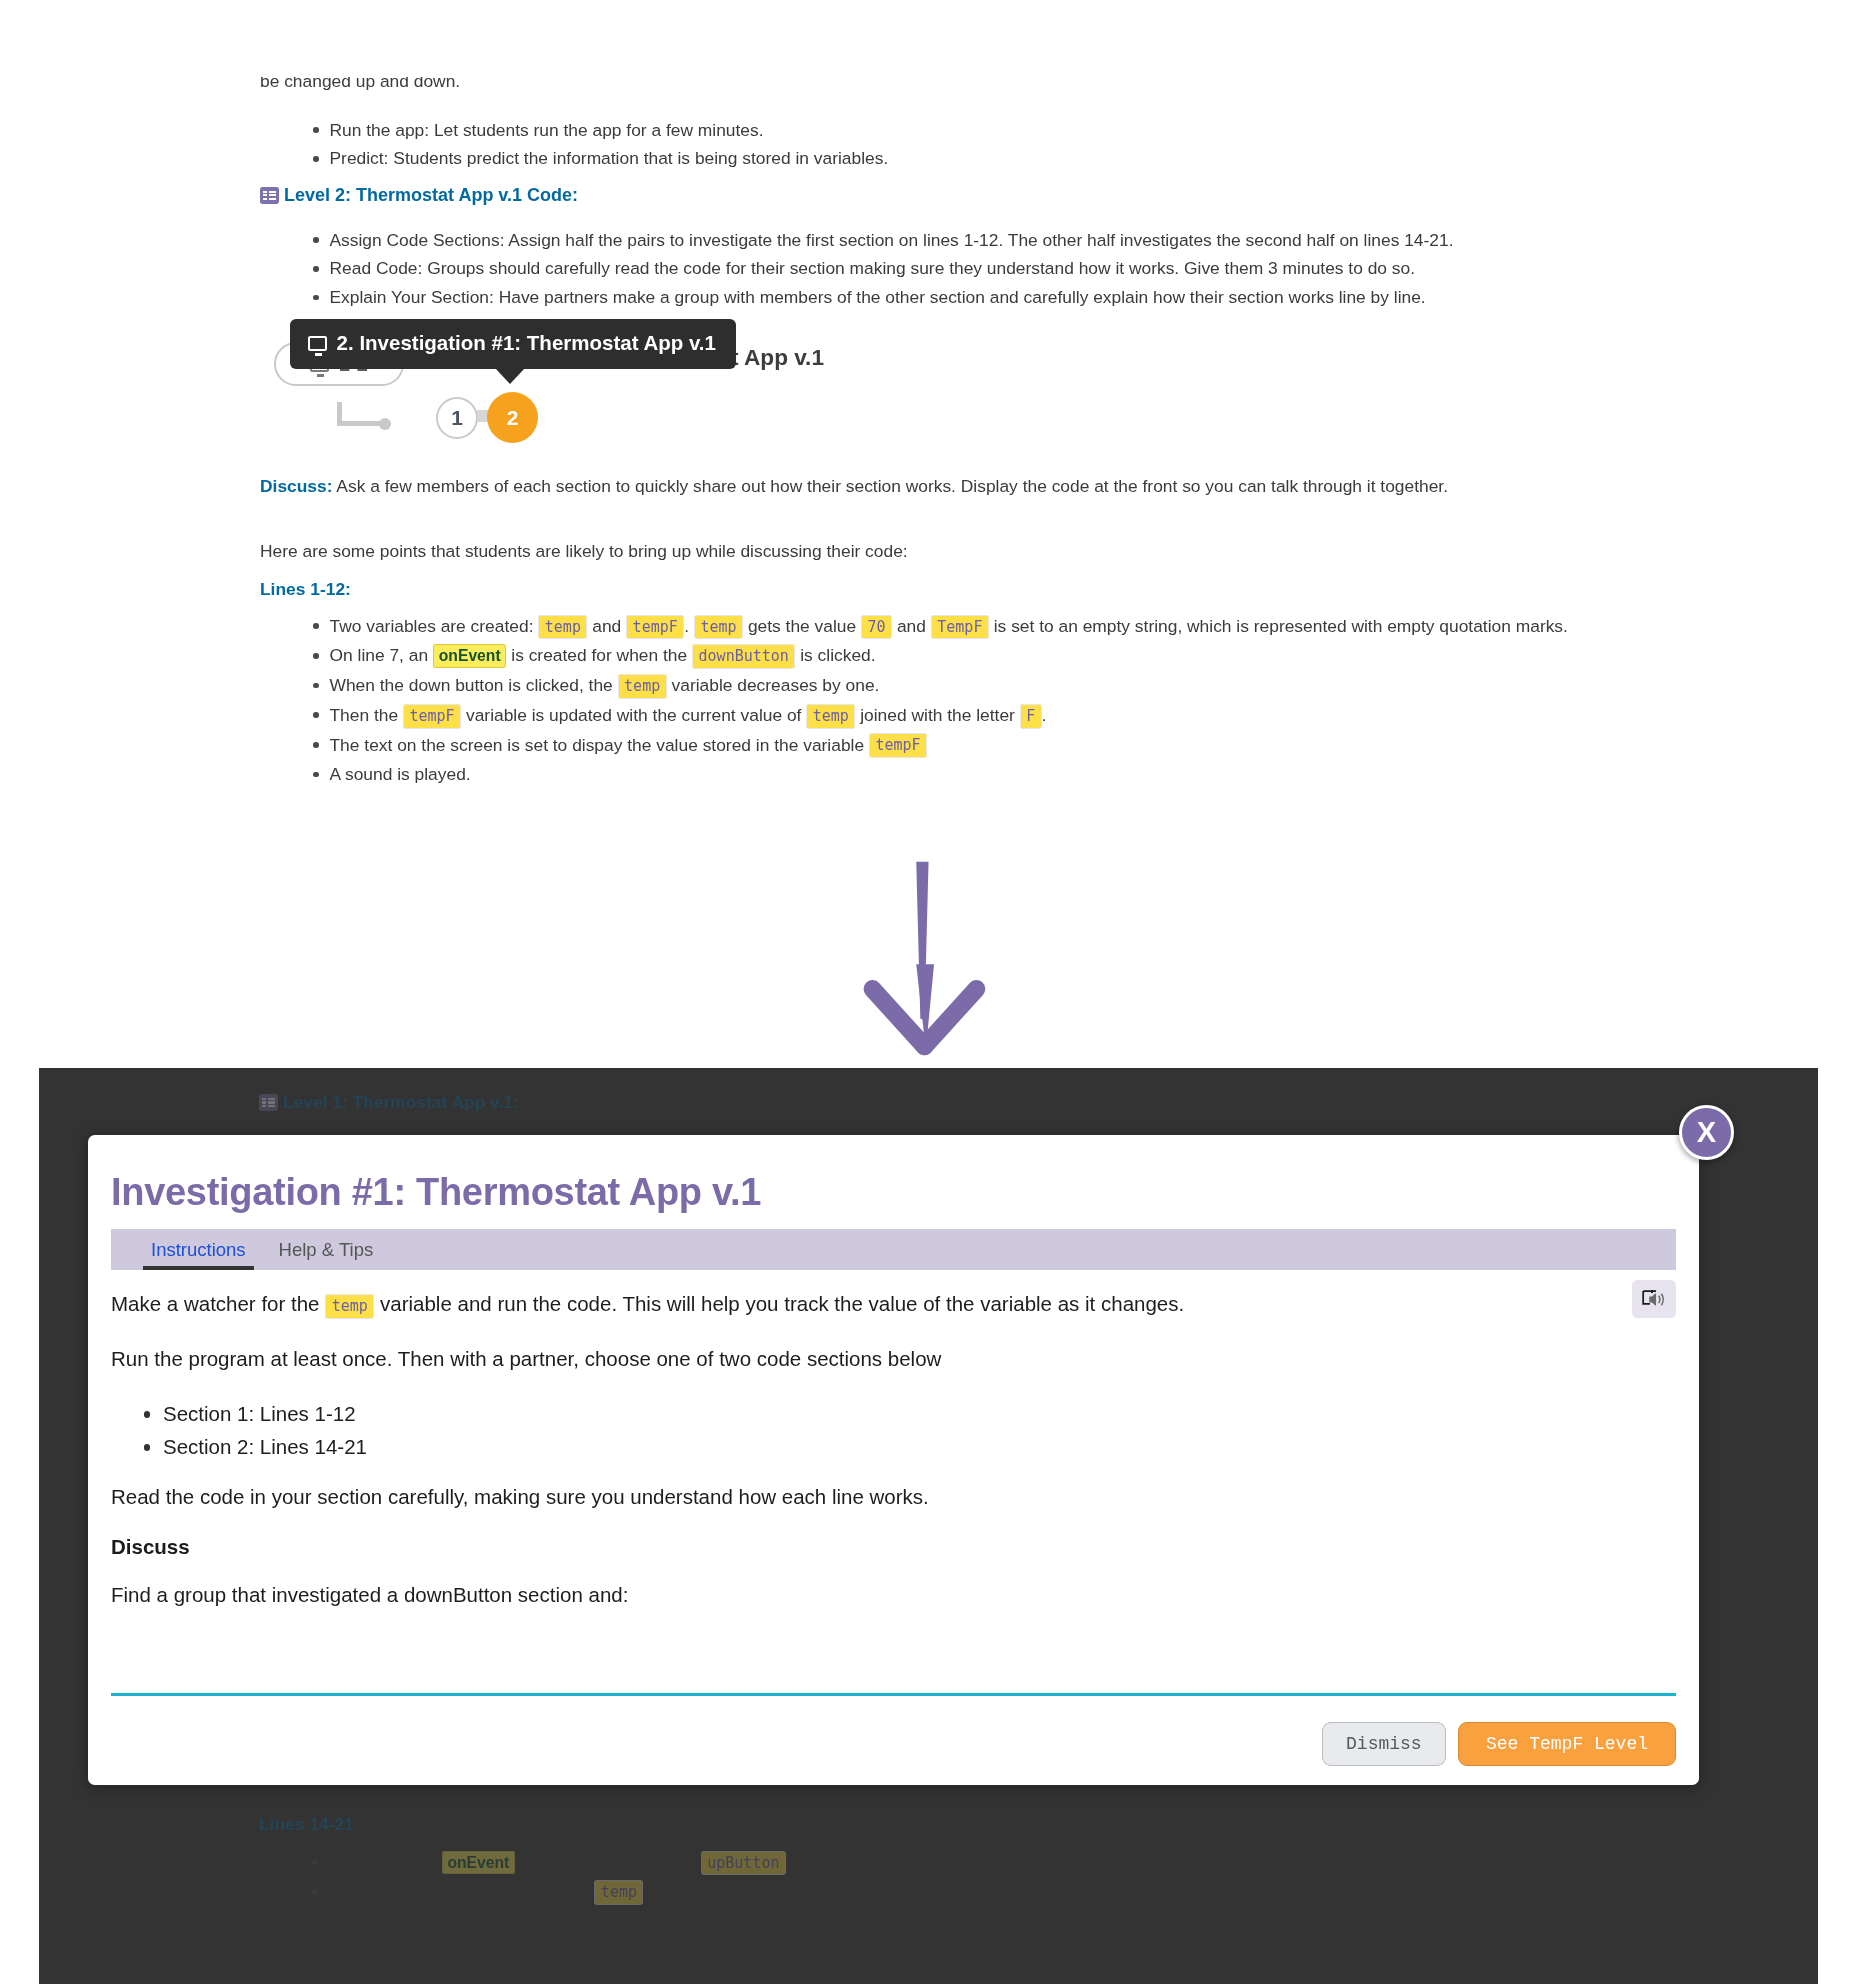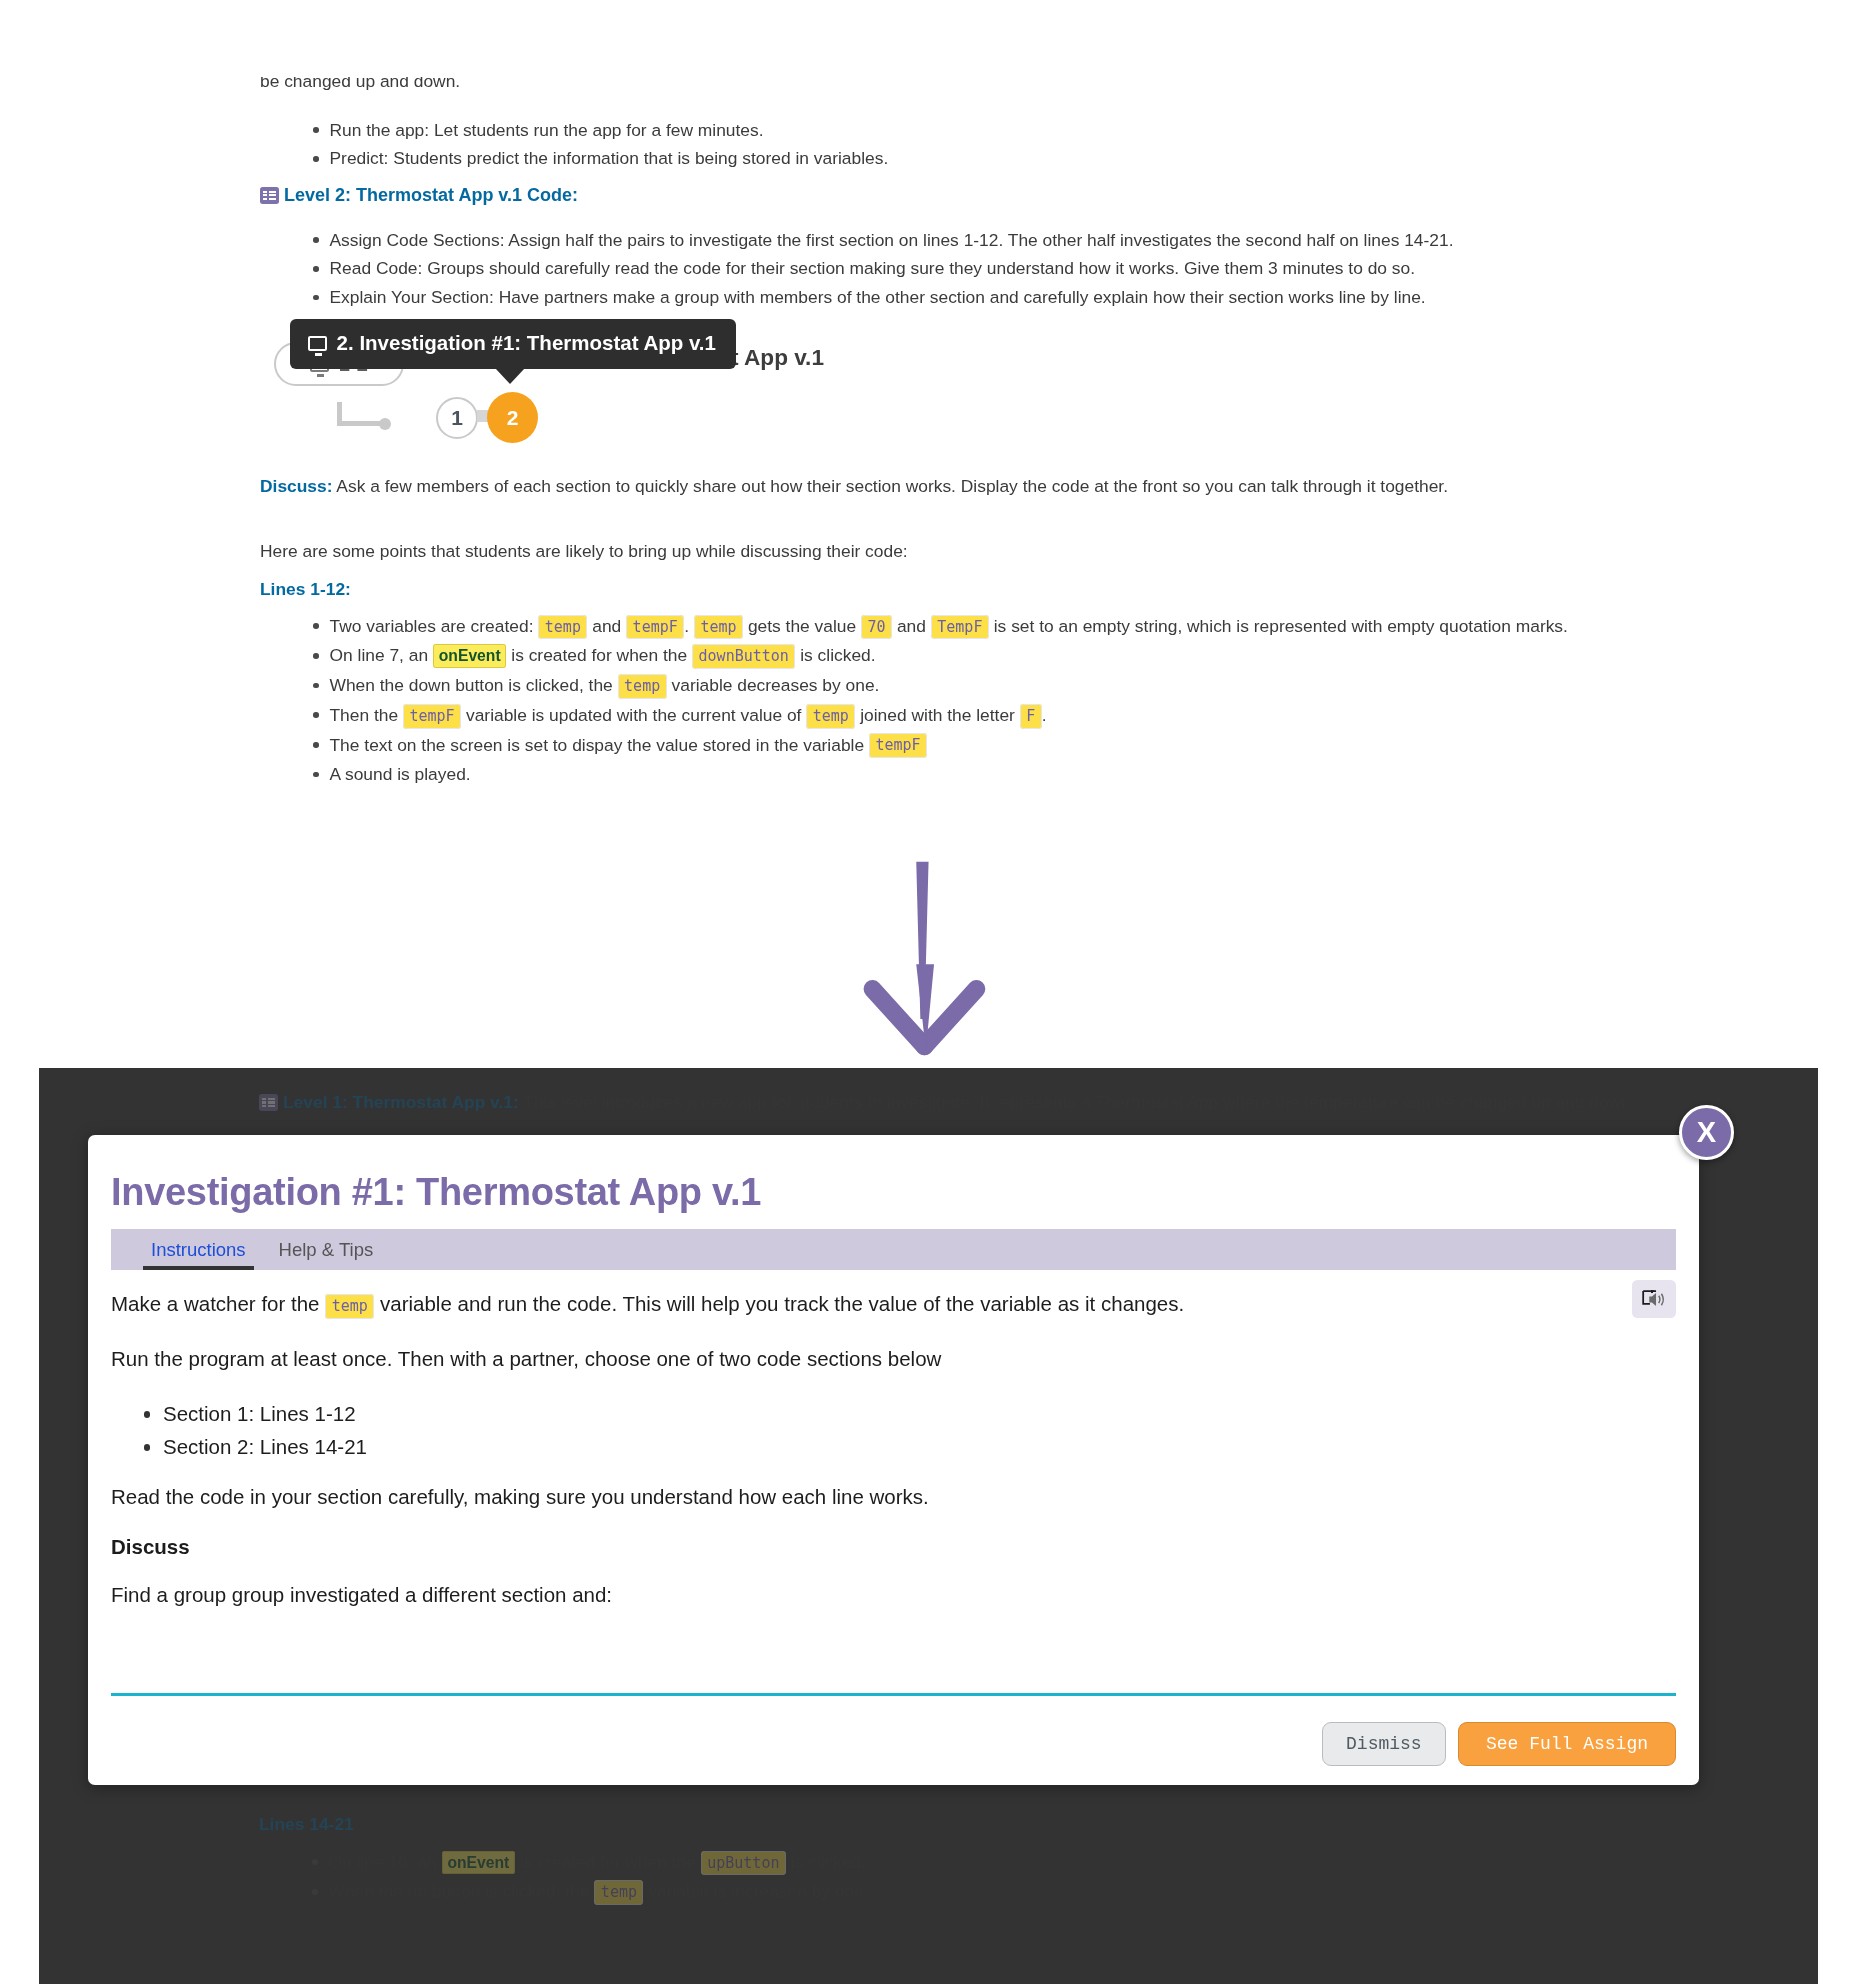--- a/index.html
+++ b/index.html
@@ -360,25 +360,25 @@
     </div>
 
     <div class="mb-p" id="modal-para-1"><span>Make a watcher for the </span><code class="tok">temp</code><span> variable and run the code. This will help you track the value of the variable as it changes.</span></div>
     <div class="mb-p">Run the program at least once. Then with a partner, choose one of two code sections below</div>
     <ul class="mb-list">
       <li>Section 1: Lines 1-12</li>
       <li>Section 2: Lines 14-21</li>
     </ul>
     <div class="mb-p">Read the code in your section carefully, making sure you understand how each line works.</div>
     <div class="mb-head">Discuss</div>
-    <div class="mb-p">Find a group group investigated a different section and:</div>
+    <div class="mb-p">Find a group that investigated a downButton section and:</div>
   </div>
 
   <div id="modal-divider"></div>
 
   <div id="modal-actions">
     <div class="btn" id="dismiss-button">Dismiss</div>
-    <div class="btn" id="see-full-level-button">See Full Assign</div>
+    <div class="btn" id="see-full-level-button">See TempF Level</div>
   </div>
 </div>
 
 <div id="close-button">X</div>
 
 
 </body></html>

